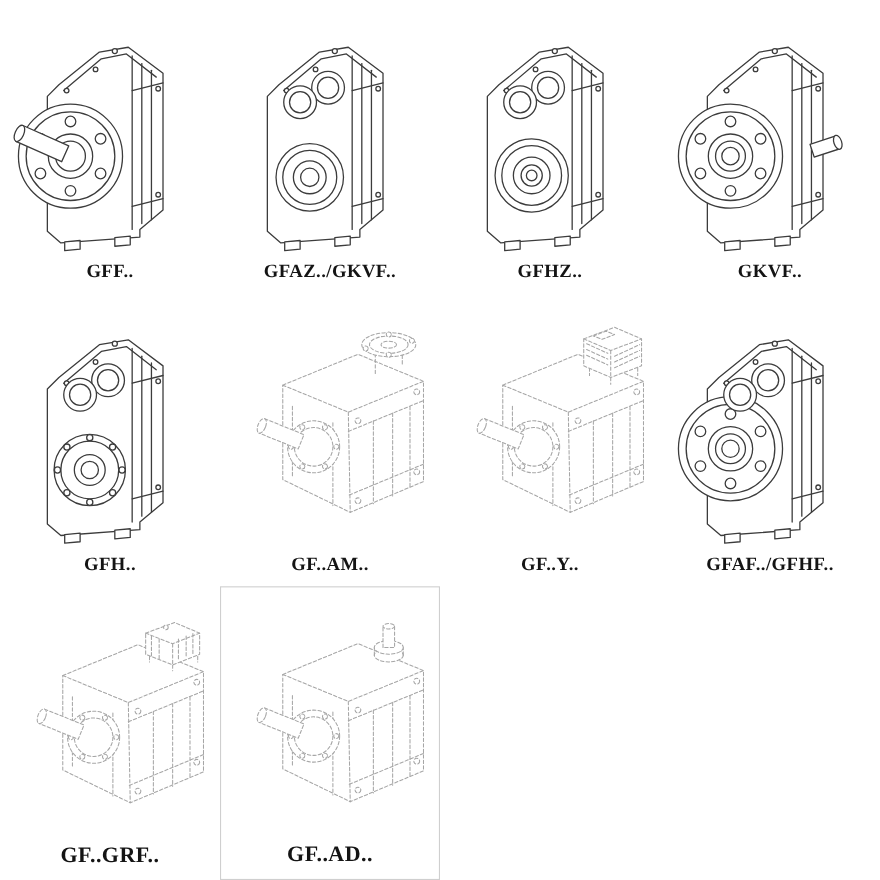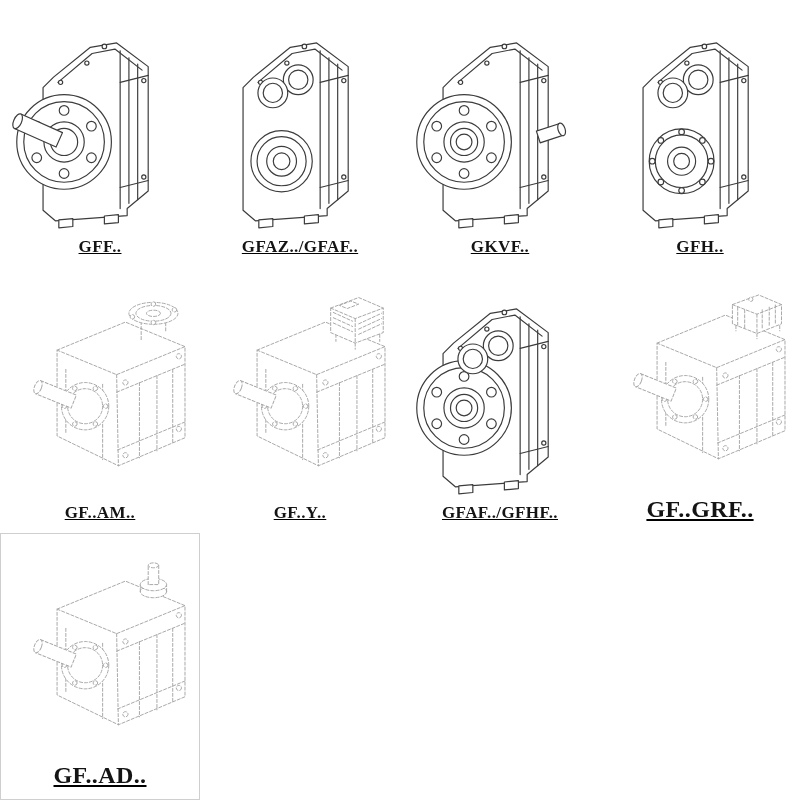--- a/index.html
+++ b/index.html
@@ -1,23 +1,23 @@
 <!DOCTYPE html>
 <html><head>
 <meta charset="utf-8">
 <style>
   html,body { margin:0; padding:0; background:#ffffff; }
   body { width:800px; height:800px; font-family:"Liberation Serif", serif; }
   .grid { display:grid; width:800px; height:800px;
-          grid-template-columns:repeat(4,1fr); grid-template-rows:repeat(3,1fr);text-decoration:underline; }
+          grid-template-columns:repeat(4,1fr); grid-template-rows:repeat(3,1fr); }
   .cell { display:flex; flex-direction:column; align-items:center; justify-content:flex-end;
           box-sizing:border-box; padding:6px 2px 10px 2px; }
   svg.drawing { width:184px; height:206px; margin-bottom:3px; }
   .label { font-weight:bold; font-size:17px; color:#141414; letter-spacing:0.4px; white-space:nowrap; }
-  .lg .label { font-size:24px; }
+  .lg .label { font-size:20px; }
   .outlined { border:1px solid #cfcfcf; }
   
   .solid use  { stroke:#3c3c3c; stroke-width:1.35; stroke-linejoin:round; stroke-linecap:round; fill:none; }
   .dashed use { stroke:#a6a6a6; stroke-width:1.1; stroke-dasharray:3.5 2.2; stroke-linejoin:round; stroke-linecap:round; fill:none; }
   .defs-holder { position:absolute; width:0; height:0; overflow:hidden; }
 </style>
 </head>
 <body>
 
 <svg class="defs-holder" aria-hidden="true">
@@ -252,23 +252,29 @@
     <svg class="drawing" viewBox="0 0 210 235">
         <use href="#var-gff"></use>
       </svg>
     <div class="label">GFF..</div>
   </div>
 
   <div class="cell solid">
     <svg class="drawing" viewBox="0 0 210 235">
         <use href="#var-gfaz"></use>
       </svg>
-    <div class="label">GFAZ../GFAF..</div>
-  </div>
-
+    <div class="label">GFAZ../GKVF..</div>
+  </div>
+
+  <div class="cell solid">
+    <svg class="drawing" viewBox="0 0 210 235">
+        <use href="#var-gfhz"></use>
+      </svg>
+    <div class="label">GFHZ..</div>
+  </div>
 
   <div class="cell solid">
     <svg class="drawing" viewBox="0 0 210 235">
         <use href="#var-gfhf"></use>
       </svg>
     <div class="label">GKVF..</div>
   </div>
 
   <div class="cell solid">
     <svg class="drawing" viewBox="0 0 210 235">

